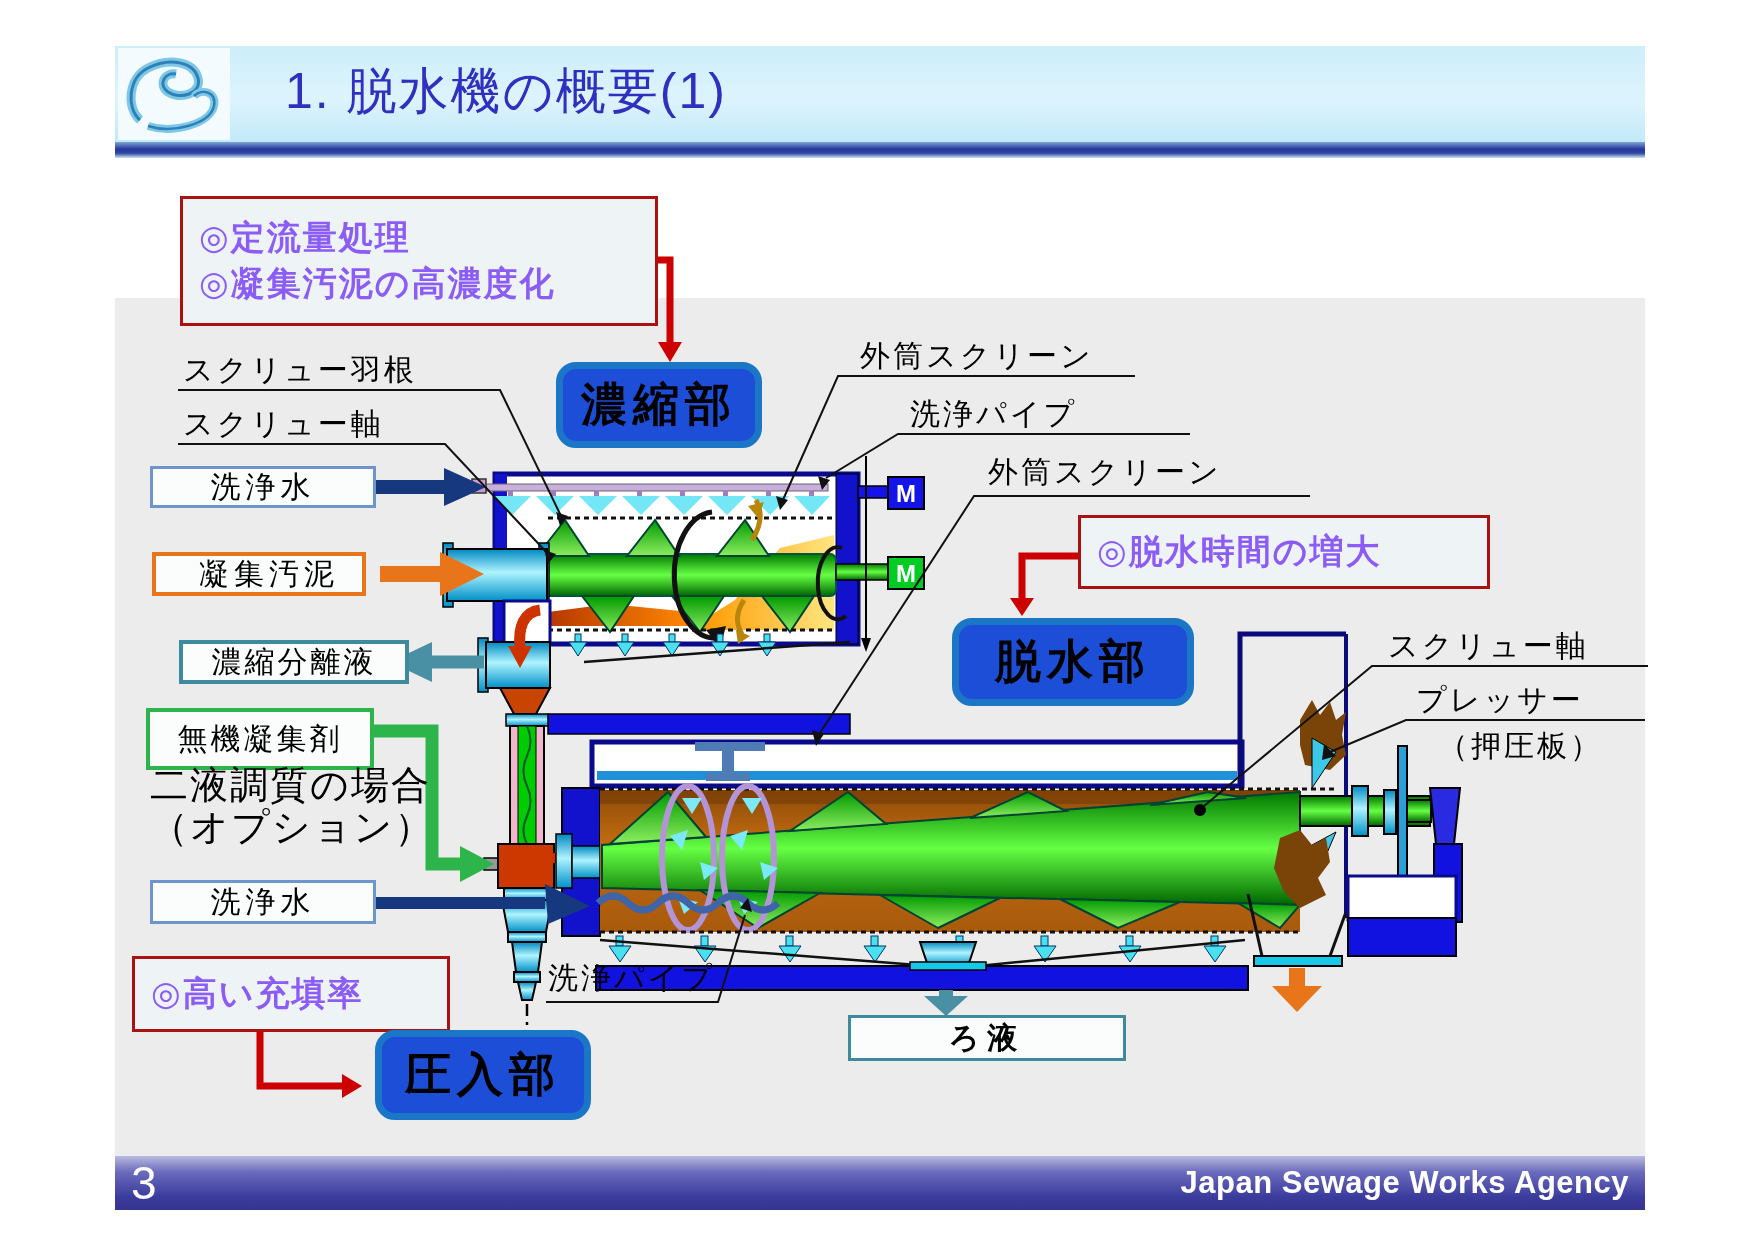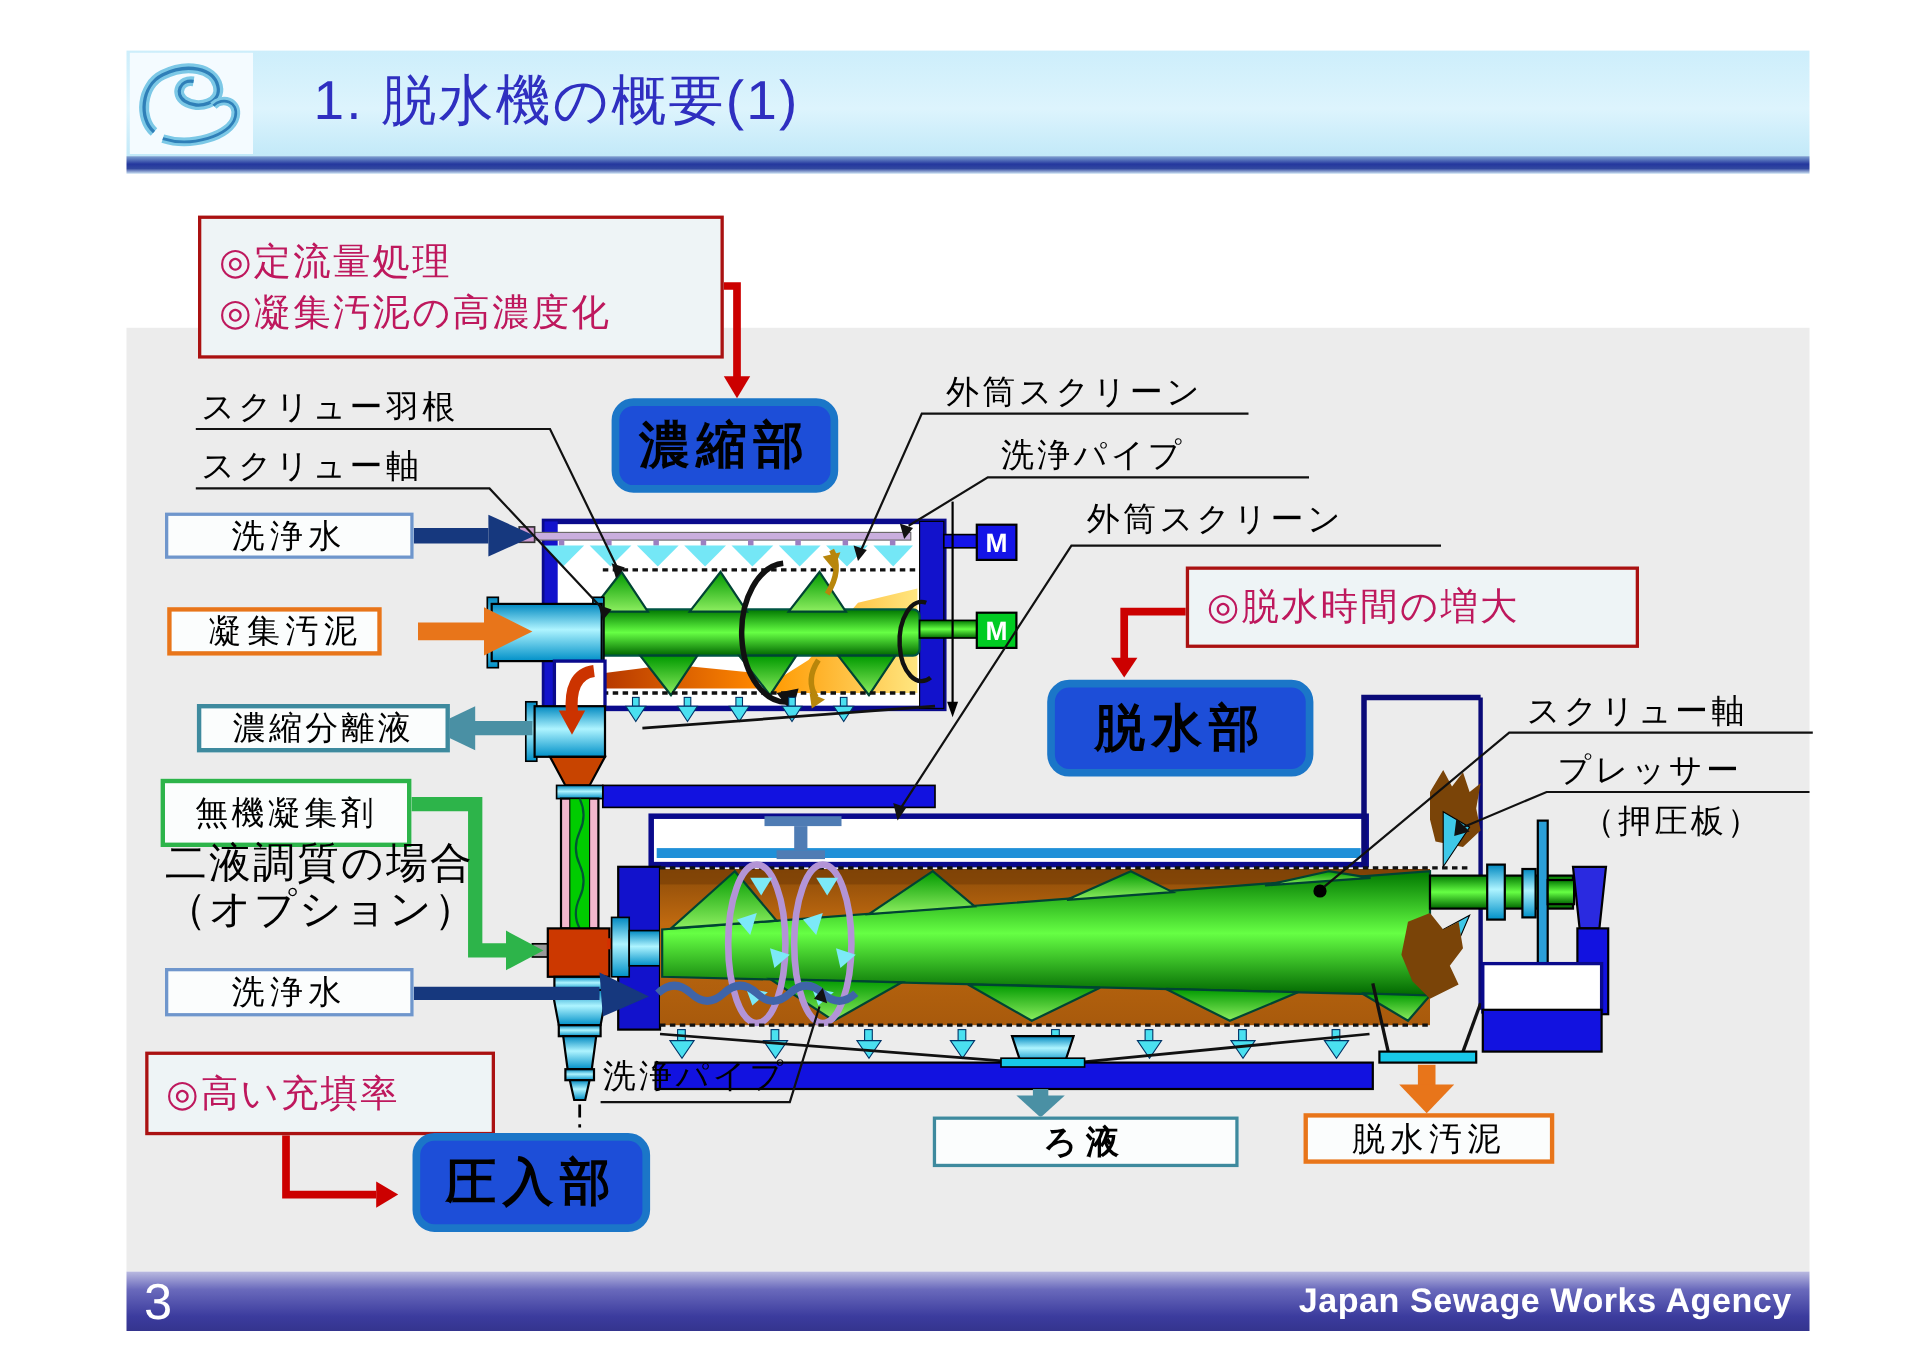--- a/index.html
+++ b/index.html
@@ -18,22 +18,22 @@
     display:flex;justify-content:space-between;align-items:center;padding:0 16px;box-sizing:border-box;}
   .page-number{color:#fff;font-size:46px;font-weight:normal;line-height:1;}
   .agency{color:#fff;font-size:31px;font-weight:bold;letter-spacing:0.5px;}
   .lblbox{position:absolute;background:#fbfdfd;display:flex;align-items:center;justify-content:center;
     font-size:30px;letter-spacing:5px;color:#000;box-sizing:border-box;white-space:nowrap;}
   .b-blue{border:3px solid #6f96cc;}
   .b-orange{border:4px solid #e8751a;}
   .b-teal{border:4px solid #3e8a9e;margin-left:25px;}
   .b-teal3{border:3px solid #3e8a9e;}
   .b-green{border:4px solid #2db44a;}
-  .callout{position:absolute;background:#eef4f6;border:3px solid #aa1111;font-weight:normal;font-size:34px;
-    color:#be185d;display:flex;flex-direction:column;justify-content:center;padding-left:16px;
+  .callout{position:absolute;background:#eef4f6;border:3px solid #aa1111;font-weight:bold;font-size:34px;
+    color:#8b5cf6;display:flex;flex-direction:column;justify-content:center;padding-left:16px;
     letter-spacing:2px;box-sizing:border-box;white-space:nowrap;}
   .section{position:absolute;background:#1d4ed8;border:7px solid #1b76c8;border-radius:20px;
     display:flex;align-items:center;justify-content:center;font-weight:bold;font-size:46px;
     letter-spacing:6px;color:#000;box-sizing:border-box;}
   .plabel{position:absolute;font-size:30px;letter-spacing:3px;color:#000;white-space:nowrap;}
   .plain2{position:absolute;font-size:38px;letter-spacing:2px;color:#000;line-height:42px;white-space:nowrap;}
 </style>
 </head>
 <body>
 
@@ -337,31 +337,30 @@
   </div>
   <div class="callout" style="left:132px;top:956px;width:318px;height:76px;">
     <div>◎高い充填率</div>
   </div>
 
   <div class="section" style="left:556px;top:362px;width:206px;height:86px;">濃縮部</div>
   <div class="section" style="left:952px;top:618px;width:242px;height:88px;">脱水部</div>
   <div class="section" style="left:362px;top:1030px;width:216px;height:90px;margin-left:13px;">圧入部</div>
 
   <div class="lblbox b-blue" style="left:150px;top:466px;width:226px;height:42px;">洗浄水</div>
-  <div class="lblbox b-orange" style="left:152px;top:552px;width:195px;height:44px;padding-left:20px;">凝集汚泥</div>
+  <div class="lblbox b-orange" style="left:152px;top:552px;width:214px;height:44px;padding-left:20px;">凝集汚泥</div>
   <div class="lblbox b-teal" style="left:154px;top:640px;width:230px;height:44px;letter-spacing:3px;">濃縮分離液</div>
   <div class="lblbox b-green" style="left:146px;top:708px;width:228px;height:62px;letter-spacing:3px;">無機凝集剤</div>
   <div class="plain2" style="left:150px;top:764px;">
     <div>二液調質の場合</div>
     <div>（オプション）</div>
   </div>
   <div class="lblbox b-blue" style="left:150px;top:880px;width:226px;height:44px;">洗浄水</div>
 
   <div class="lblbox b-teal3" style="left:848px;top:1015px;width:278px;height:46px;letter-spacing:8px;font-weight:bold;">ろ液</div>
-  <div class="lblbox b-orange" style="left:1185px;top:1012px;width:228px;height:46px;">脱水汚泥</div>
 
   <div class="plabel" style="left:183px;top:350px;">スクリュー羽根</div>
   <div class="plabel" style="left:183px;top:404px;">スクリュー軸</div>
   <div class="plabel" style="left:860px;top:336px;">外筒スクリーン</div>
   <div class="plabel" style="left:910px;top:394px;">洗浄パイプ</div>
   <div class="plabel" style="left:988px;top:452px;">外筒スクリーン</div>
   <div class="plabel" style="left:1388px;top:626px;">スクリュー軸</div>
   <div class="plabel" style="left:1416px;top:680px;">プレッサー</div>
   <div class="plabel" style="left:1438px;top:726px;">（押圧板）</div>
   <div class="plabel" style="left:548px;top:958px;">洗浄パイプ</div>

